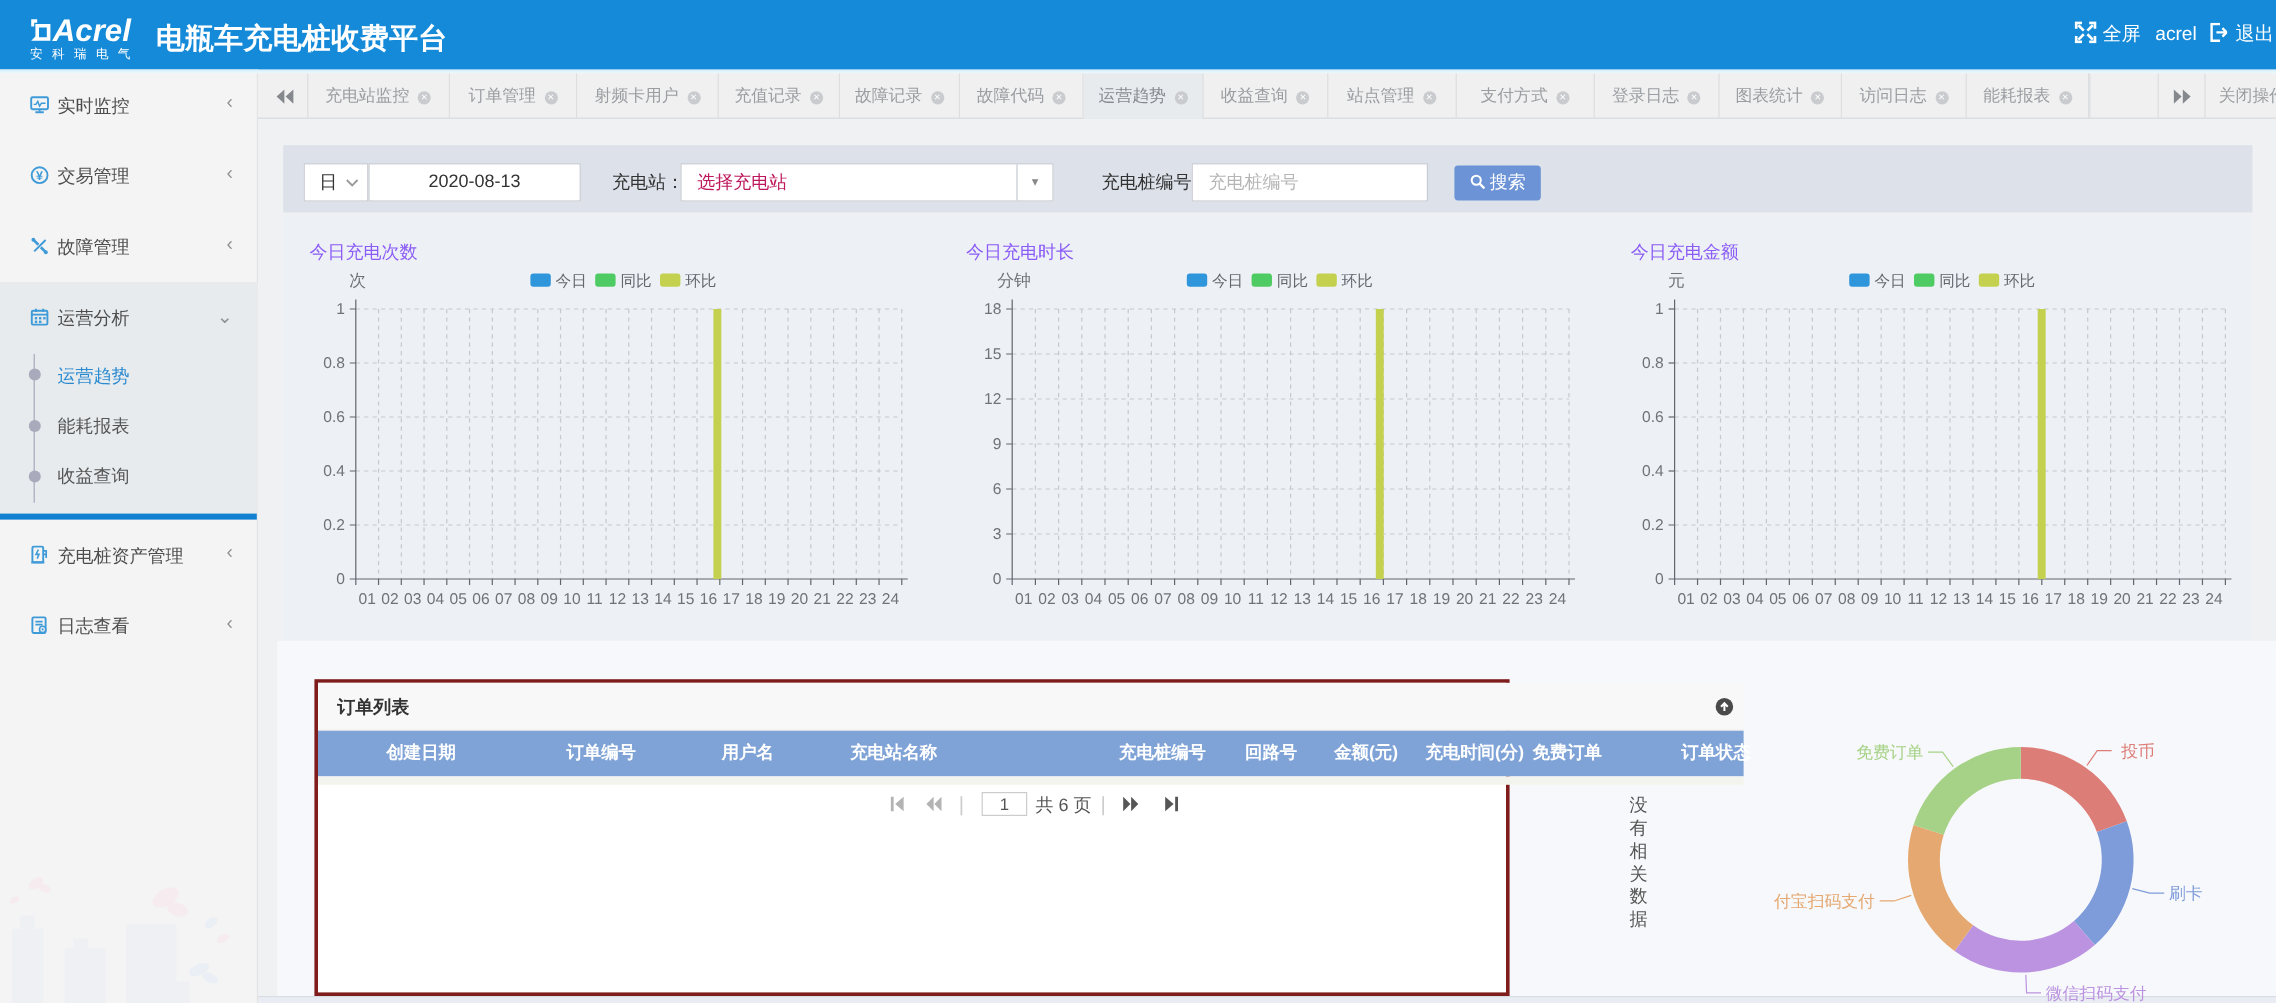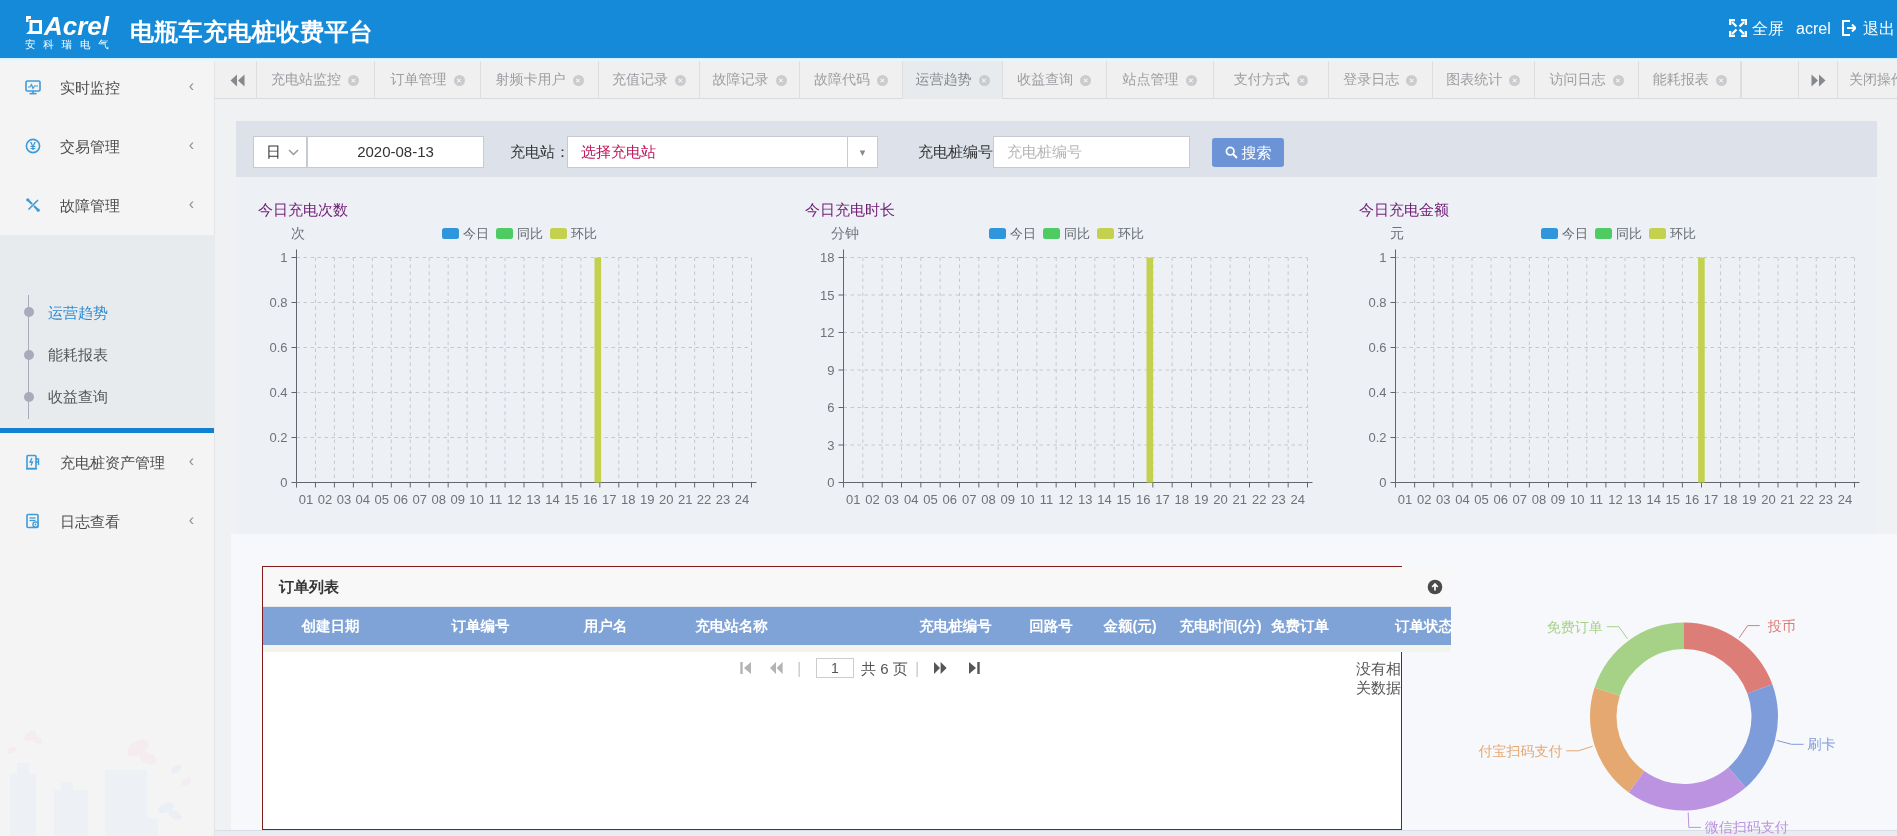--- a/index.html
+++ b/index.html
@@ -6,47 +6,47 @@
 #root { position:relative; width:1897px; height:836px; }
 
 #header { position:absolute; left:0; top:0; width:1897px; height:58px; background:#148ad8; }
 #logo { position:absolute; left:25px; top:8px; color:#fff; }
 #apptitle { position:absolute; left:130px; top:16px; color:#fff; font-size:24px; font-weight:bold; letter-spacing:0.3px; white-space:nowrap; }
 .hright { position:absolute; top:0; height:58px; line-height:58px; color:#fff; font-size:16px; white-space:nowrap; }
 
 #sidebar { position:absolute; left:0; top:58px; width:215px; height:778px; background:#f4f4f4; border-right:1px solid #e4e4e4; }
 .mitem { position:absolute; left:0; width:215px; height:59px; }
 .micon { position:absolute; left:25px; top:21px; }
-.mtext { position:absolute; left:48px; top:21px; font-size:15px; color:#4d4d4d;margin-left:12px; }
+.mtext { position:absolute; left:48px; top:21px; font-size:15px; color:#4d4d4d; }
 .mchev { position:absolute; right:21px; top:19px; font-size:16px; color:#909090; }
 #expanded { position:absolute; left:0; top:177px; width:215px; height:198px; background:#e7ebee; }
 .sline { position:absolute; left:28px; top:237px; width:1px; height:124px; background:#a9aabb; }
 .sdot { position:absolute; left:23.5px; width:10px; height:10px; border-radius:50%; background:#a9aabb; }
 .sitem { position:absolute; left:48px; font-size:15px; color:#555; }
 #bluebar { position:absolute; left:0; top:370px; width:214px; height:5px; background:#1080d0; }
 
 #tabbar { position:absolute; left:215px; top:61px; width:1682px; height:37.5px; background:#f0f0f0; border-bottom:1px solid #d8dadc; }
 #headglow { position:absolute; left:0; top:58px; width:1897px; height:3px; background:linear-gradient(#d2eefa,#eef8fd); z-index:5; }
 .tab { position:absolute; top:0; height:37.5px; line-height:37.5px; text-align:center; color:#9a9da1; font-size:14px; border-right:1px solid #dcdee0; }
 .tab.active { background:#e7ebee; color:#85888d; }
 .tab .tclose { display:inline-block; margin-left:7px; width:11px; height:11px; line-height:11px; border-radius:50%; background:#c9cbce; color:#fff; font-size:7px; text-align:center; vertical-align:1.5px; }
 .tabsep { position:absolute; top:0; width:1px; height:37.5px; background:#dcdee0; }
 .tabclose { position:absolute; left:1634px; top:0; width:48px; height:37.5px; line-height:37.5px; color:#9a9da1; font-size:14px; white-space:nowrap; }
 
 #filterbar { position:absolute; left:236px; top:121px; width:1641px; height:56px; background:#dde2ea; }
 .fbox { position:absolute; top:15px; height:32px; background:#fff; border:1px solid #c6cad1; }
 .flabel { position:absolute; top:22px; font-size:15px; color:#333; }
 
 #chartspanel { position:absolute; left:236px; top:179px; width:1641px; height:355px; background:#edf0f5; }
-.ctitle { position:absolute; top:22px; font-size:15px; color:#701a75; }
-
-#tablepanel { position:absolute; left:262px; top:566px; width:1140px; height:264px; background:#fff; border:1px solid #7f1d1d; }
+.ctitle { position:absolute; top:22px; font-size:15px; color:#8b5cf6; }
+
+#tablepanel { position:absolute; left:262px; top:566px; width:996px; height:264px; background:#fff; border:3px solid #7f1d1d; }
 #tphead { position:absolute; left:0; top:0; width:1188px; height:40px; background:#f8f8f8; border-bottom:1px solid #e8e8e8; }
 #bluerow { position:absolute; left:0; top:40px; width:1188px; height:38px; background:#7fa3d6; }
-.th { position:absolute; top:0; height:38px; line-height:38px; color:#fff; font-size:14.5px; font-weight:bold; text-align:center; white-space:nowrap; }
+.th { position:absolute; top:0; height:38px; line-height:38px; color:#fff; font-size:14.5px; font-weight:bold; text-align:right; white-space:nowrap; }
 #emptystrip { position:absolute; left:0; top:78px; width:1188px; height:7px; background:#f4f4ee; }
 .pgel { position:absolute; color:#9a9a9a; font-size:15px; }
 #board { position:absolute; left:231px; top:534px; width:1666px; height:296px; background:#f7f8fb; }
 #hscroll { position:absolute; left:215px; top:830px; width:1682px; height:6px; background:#e9ecf2; border-top:1px solid #d9dee6; }
 text { font-family:"Liberation Sans",sans-serif; }
 </style></head>
 <body>
 <div id="root">
 
 <div id="board"></div>
@@ -107,20 +107,35 @@
         <svg class="micon" width="16" height="16" viewBox="0 0 16 16">
           <path d="M2.5 2.5 L7 7 M9 9 L13.5 13.5" stroke="#3f9ad8" stroke-width="2.2" fill="none"></path>
           <path d="M13 3 L3.5 12.5" stroke="#3f9ad8" stroke-width="1.6" fill="none"></path>
           <circle cx="2.8" cy="2.8" r="1.6" fill="#3f9ad8"></circle>
           <circle cx="13.2" cy="13.2" r="1.6" fill="#3f9ad8"></circle>
         </svg>
         <span class="mtext">故障管理</span>
         <span class="mchev">‹</span>
       </div>
   <div id="expanded"></div>
+  <div class="mitem" style="top:177px">
+        <svg class="micon" width="16" height="16" viewBox="0 0 16 16">
+          <rect x="1.5" y="3" width="13" height="11.5" rx="1" fill="none" stroke="#3f9ad8" stroke-width="1.6"></rect>
+          <line x1="1.5" y1="6.2" x2="14.5" y2="6.2" stroke="#3f9ad8" stroke-width="1.4"></line>
+          <line x1="5" y1="1.2" x2="5" y2="4" stroke="#3f9ad8" stroke-width="1.6"></line>
+          <line x1="11" y1="1.2" x2="11" y2="4" stroke="#3f9ad8" stroke-width="1.6"></line>
+          <rect x="4" y="8.2" width="2" height="2" fill="#3f9ad8"></rect>
+          <rect x="7.5" y="8.2" width="2" height="2" fill="#3f9ad8"></rect>
+          <rect x="11" y="8.2" width="2" height="2" fill="#3f9ad8"></rect>
+          <rect x="4" y="11.2" width="2" height="2" fill="#3f9ad8"></rect>
+          <rect x="7.5" y="11.2" width="2" height="2" fill="#3f9ad8"></rect>
+        </svg>
+        <span class="mtext">运营分析</span>
+        <span class="mchev">⌄</span>
+      </div>
   <div class="sline"></div>
   <div class="sdot" style="top:249px"></div>
   <div class="sdot" style="top:291.5px"></div>
   <div class="sdot" style="top:333.5px"></div>
   <div class="sitem" style="top:246px;color:#2a8ad0">运营趋势</div>
   <div class="sitem" style="top:288px">能耗报表</div>
   <div class="sitem" style="top:330px">收益查询</div>
   <div id="bluebar"></div>
   <div class="mitem" style="top:375px">
         <svg class="micon" width="16" height="16" viewBox="0 0 16 16">

